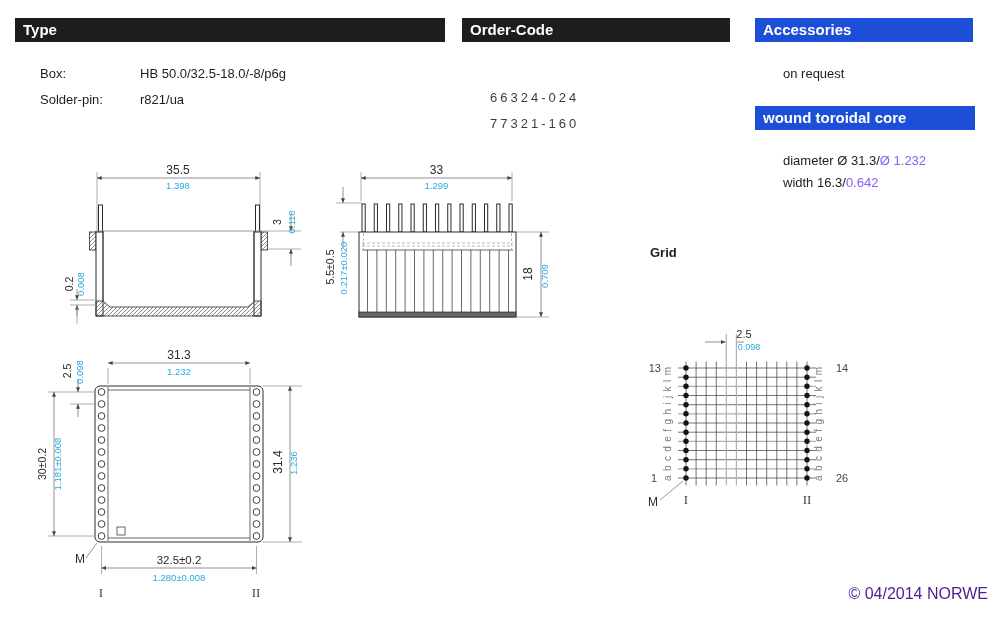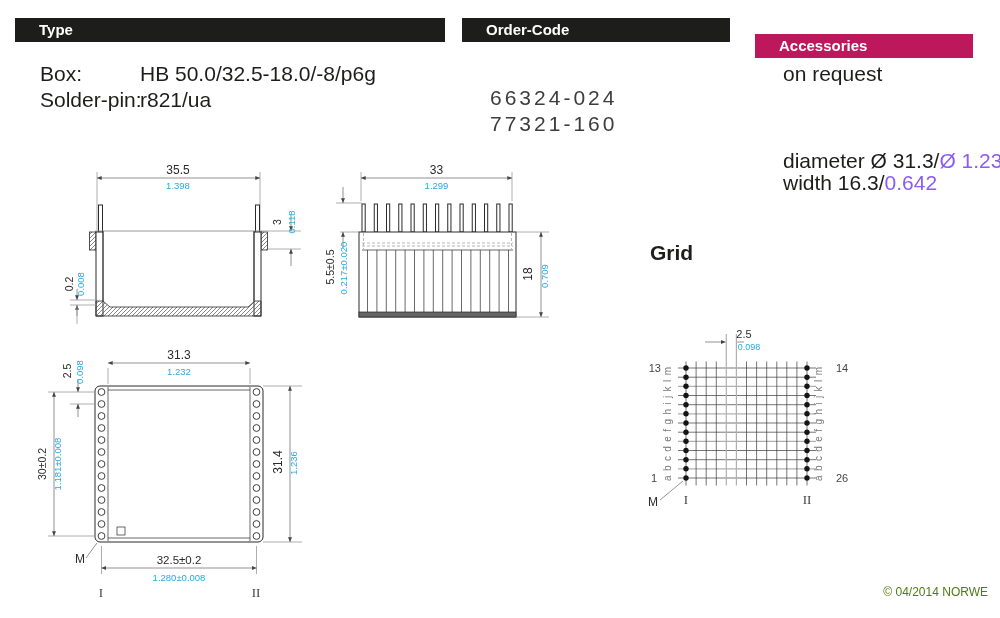--- a/index.html
+++ b/index.html
@@ -1,26 +1,26 @@
 <!DOCTYPE html>
 <html><head>
 <meta charset="utf-8">
 <style>
   html,body{margin:0;padding:0;background:#fff;}
   .sheet{position:relative;width:1000px;height:618px;background:#ffffff;overflow:hidden;
          font-family:"Liberation Sans",sans-serif;color:#1d1d1b;}
   .bar{position:absolute;height:24px;color:#fff;font-weight:bold;font-size:15px;
-       line-height:24px;padding-left:24px;box-sizing:border-box;}
+       line-height:24px;padding-left:8px;box-sizing:border-box;}
   .bar.dark{background:#1d1d1b;}
-  .bar.gray{background:#be185d;margin-top:16px;}
-  .txt{position:absolute;font-size:21px;line-height:20px;white-space:nowrap;}
+  .bar.gray{background:#1d4ed8;}
+  .txt{position:absolute;font-size:13px;line-height:20px;white-space:nowrap;}
   .code{letter-spacing:3px;color:#3d3d3d;margin-top:24px;}
   .blue{color:#8b5cf6;}
   .bold{font-weight:bold;}
-  .copy{position:absolute;right:12px;top:585px;font-size:12px;color:#4d7c0f;}
+  .copy{position:absolute;right:12px;top:585px;font-size:16px;color:#4c1d95;}
   svg{position:absolute;overflow:visible;}
   svg text{font-family:"Liberation Sans",sans-serif;}
   .dM{font-size:12px;fill:#2b2b2b;}
   .dm{font-size:10.5px;fill:#2b2b2b;}
   .di{font-size:9.5px;fill:#29A9E1;}
   .lt{font-size:10px;fill:#777;}
   .num{font-size:11px;fill:#444;}
   .rom{font-family:"Liberation Serif",serif;font-size:13px;fill:#444;}
   .ext{stroke:#999;stroke-width:0.8;fill:none;}
   .dim{stroke:#777;stroke-width:0.8;fill:none;}
@@ -42,20 +42,21 @@
 
   <div class="txt" style="left:40px;top:64px;">Box:</div>
   <div class="txt" style="left:140px;top:64px;">HB 50.0/32.5-18.0/-8/p6g</div>
   <div class="txt" style="left:40px;top:90px;">Solder-pin:</div>
   <div class="txt" style="left:140px;top:90px;">r821/ua</div>
 
   <div class="txt code" style="left:490px;top:64px;">66324-024</div>
   <div class="txt code" style="left:490px;top:90px;">77321-160</div>
 
   <div class="txt" style="left:783px;top:64px;">on request</div>
+  <div class="bar gray" style="left:755px;top:106px;width:220px;"><span>wound toroidal core</span></div>
   <div class="txt" style="left:783px;top:151px;"><span>diameter Ø 31.3/</span><span class="blue">Ø 1.232</span></div>
   <div class="txt" style="left:783px;top:173px;"><span>width 16.3/</span><span class="blue">0.642</span></div>
 
   <div class="txt bold" style="left:650px;top:243px;">Grid</div>
 
   <svg style="left:55px;top:160px;" width="260" height="175" viewBox="55 160 260 175">
     <defs>
       <marker id="ar1" viewBox="0 0 10 10" refX="9" refY="5" markerWidth="6.5" markerHeight="6.5" orient="auto-start-reverse">
           <path d="M0,1.2 L9,5 L0,8.8 Z" fill="#444"></path>
         </marker>

